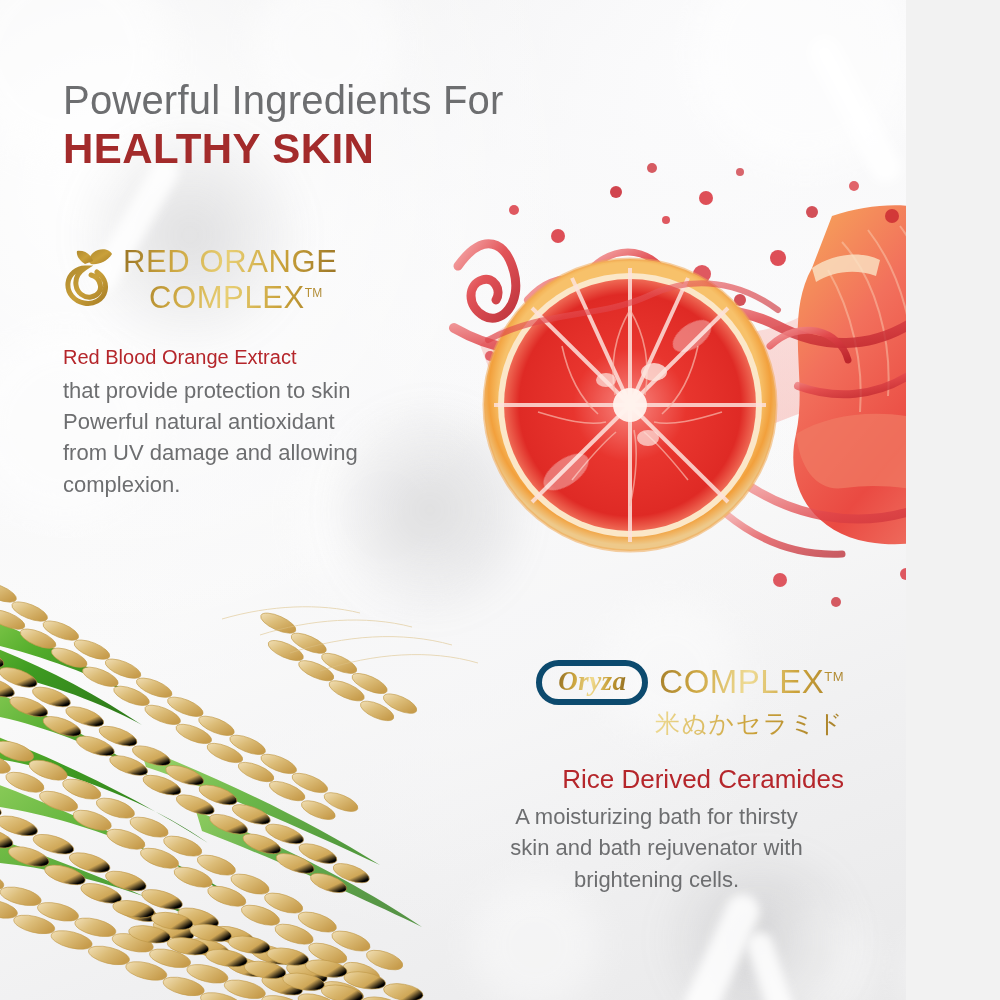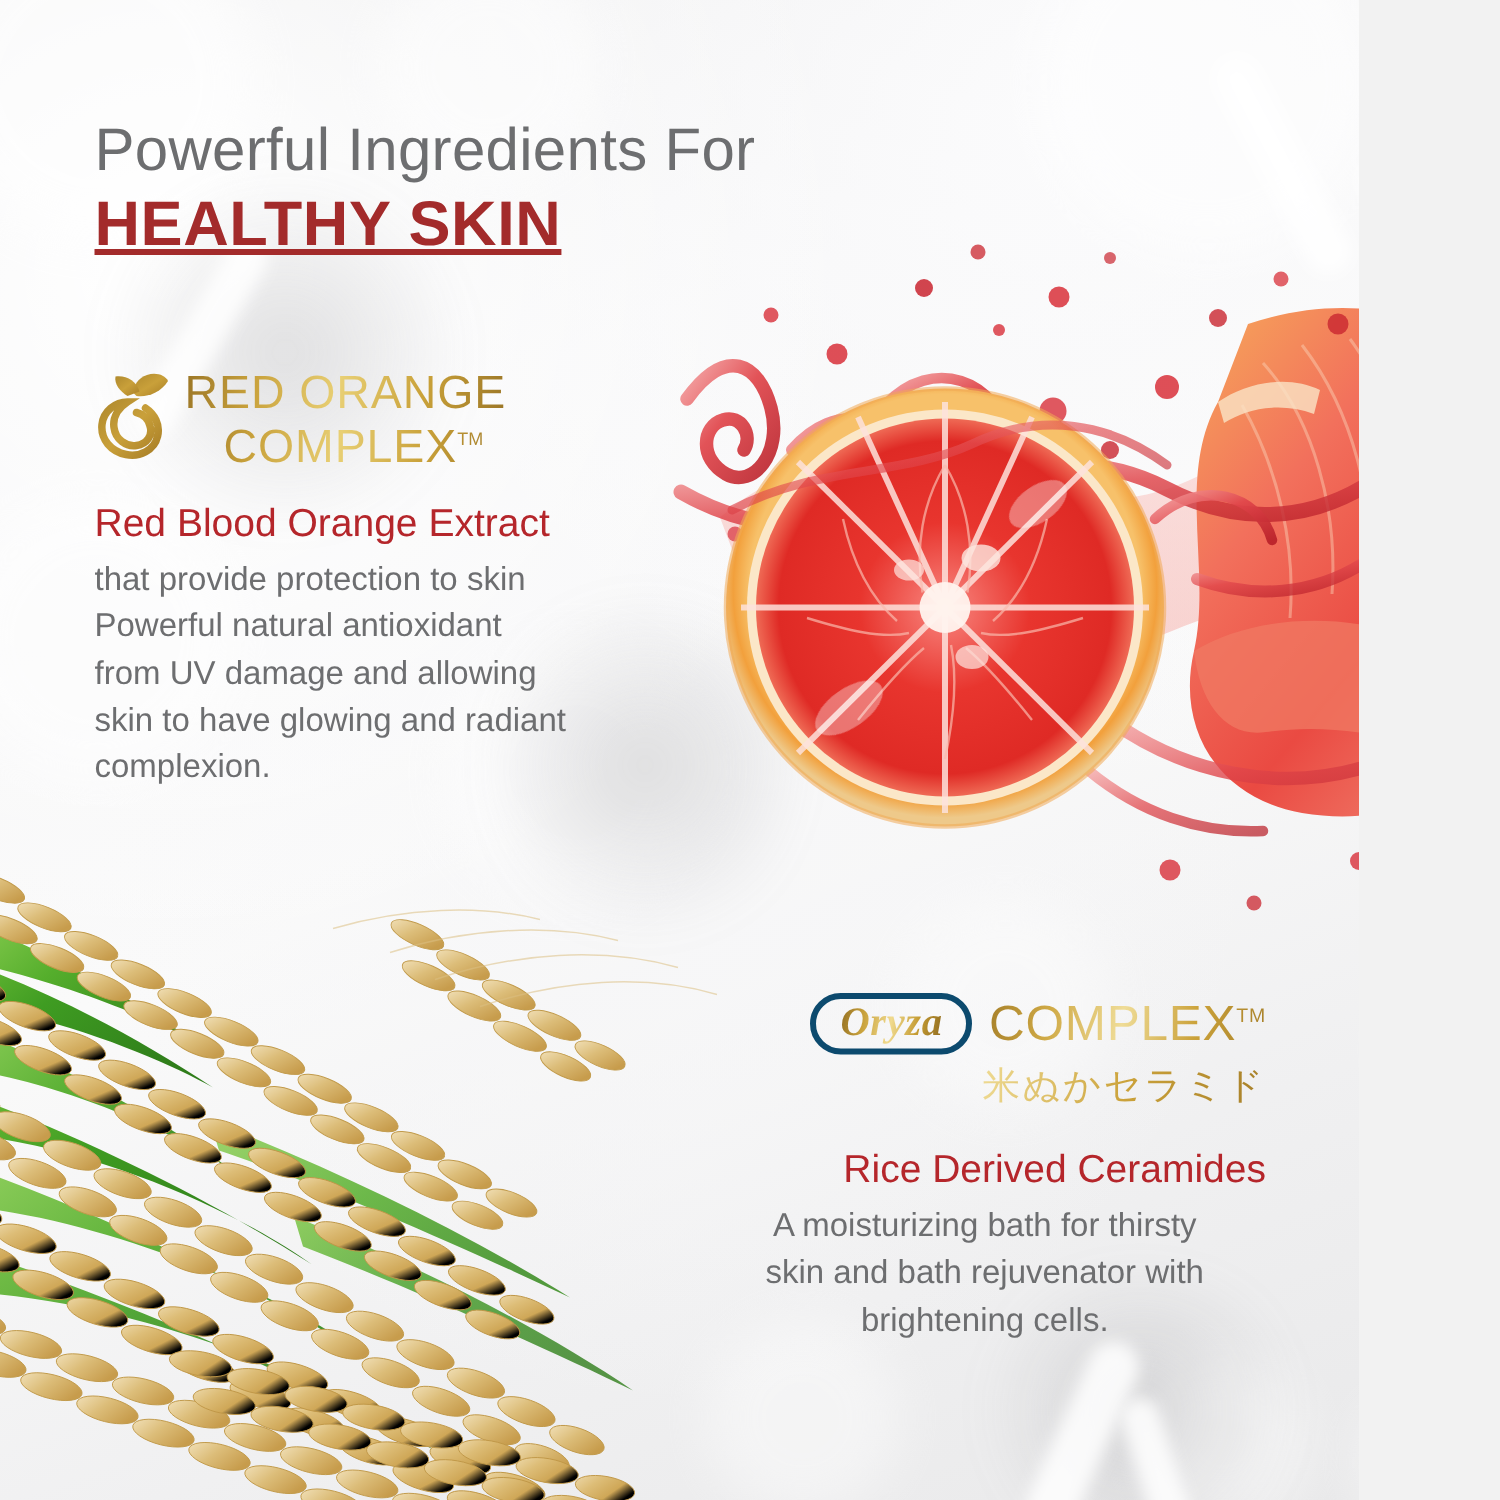--- a/index.html
+++ b/index.html
@@ -33,56 +33,56 @@
   }
 
   
   .header{ position:absolute; left:63px; top:78px; }
   .h-line1{
     font-size:40px; font-weight:400; color:#6d6e70;
     letter-spacing:.2px; line-height:1.12; white-space:nowrap;
   }
   .h-line2{
     font-size:42px; font-weight:700; color:#a32b2b;
-    letter-spacing:.4px; line-height:1.12; white-space:nowrap; margin-top:2px;text-decoration:underline;
+    letter-spacing:.4px; line-height:1.12; white-space:nowrap; margin-top:2px;
   }
 
   
   .roc-block{ position:absolute; left:63px; top:246px; width:400px; }
   .roc-logo{ position:relative; height:76px;text-decoration:underline; }
   .roc-mark{ position:absolute; left:0; top:2px; width:52px; height:58px; }
   .roc-words{ position:absolute; left:60px; top:-2px; }
   .roc-l1,.roc-l2{
     font-size:31px; font-weight:400; letter-spacing:.6px;
     line-height:1.16; white-space:nowrap;
     background:linear-gradient(100deg,#9a7526 0%,#c9a23c 22%,#e8cf74 48%,#c9a139 74%,#9b7627 100%);
     -webkit-background-clip:text; background-clip:text; color:transparent;
   }
   .roc-l2{ padding-left:26px; }
   .roc-tm{
     font-size:12px; vertical-align:super; letter-spacing:0;
   }
 
   .sub-red{
-    font-size:26px; font-weight:400; color:#b5262b;
-    line-height:1.2; margin-top:11px; white-space:nowrap;
+    font-size:20px; font-weight:400; color:#b5262b;
+    line-height:1.2; margin-top:23px; white-space:nowrap;
   }
   .body-copy{
     font-size:22px; font-weight:400; color:#6d6e70;
     line-height:1.42; margin-top:6px;
   }
   .body-copy div{ white-space:nowrap; }
 
   
   .oc-block{ position:absolute; right:62px; top:660px; width:375px; text-align:right; }
   .oc-logo-row{
     display:flex; align-items:center; justify-content:flex-end; gap:11px; height:44px;
   }
   .oryza-capsule{
-    border:4px solid #0c4a6e; border-radius:26px;
+    border:6px solid #0c4a6e; border-radius:26px;
     padding:2px 16px 4px; display:inline-block; line-height:1;
   }
   .oryza-word{
     font-family:"Liberation Serif", serif; font-style:italic; font-weight:700;
     font-size:27px; letter-spacing:.4px;
     background:linear-gradient(100deg,#8f6b20 0%,#caa33d 25%,#f0da8e 50%,#c59c33 75%,#8f6b20 100%);
     -webkit-background-clip:text; background-clip:text; color:transparent;
   }
   .ceramide-word{
     font-size:33px; font-weight:400; letter-spacing:.5px; white-space:nowrap;
@@ -523,21 +523,20 @@
         </div>
       </div>
     </div>
 
     <div class="sub-red">Red Blood Orange Extract</div>
 
     <div class="body-copy">
       <div>that provide protection to skin</div>
       <div>Powerful natural antioxidant</div>
       <div>from UV damage and allowing</div>
-      <div>skin to have glowing and radiant</div>
       <div>complexion.</div>
     </div>
   </div>
 
   <div class="oc-block">
 
     <div class="oc-logo-row">
       <span class="oryza-capsule">
         <span class="oryza-word">Oryza</span>
       </span>

